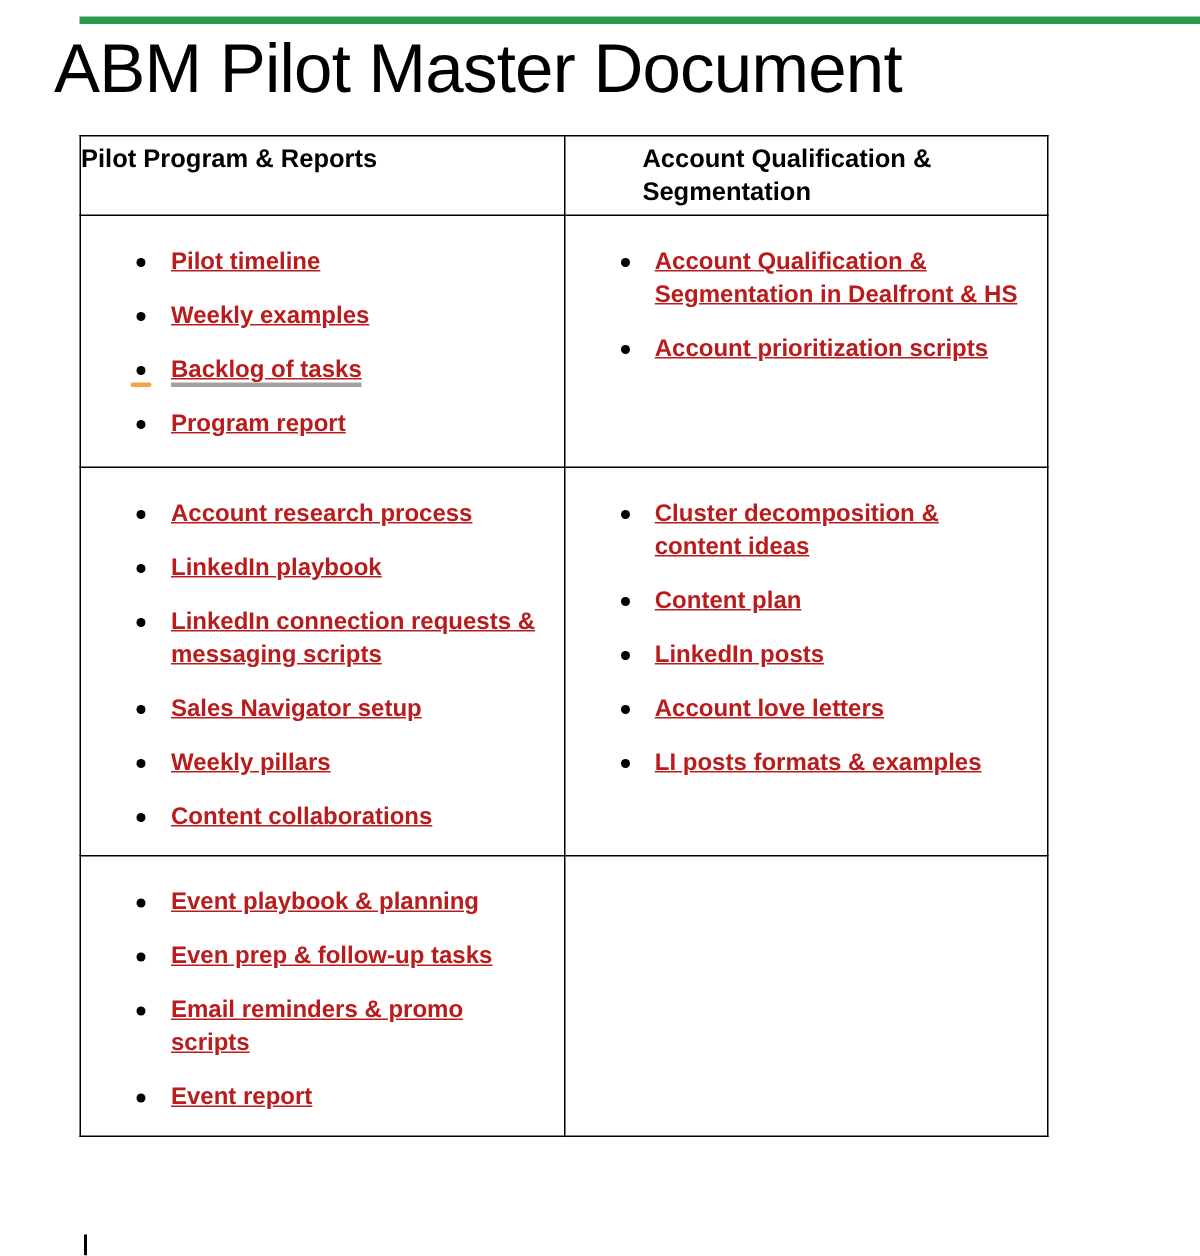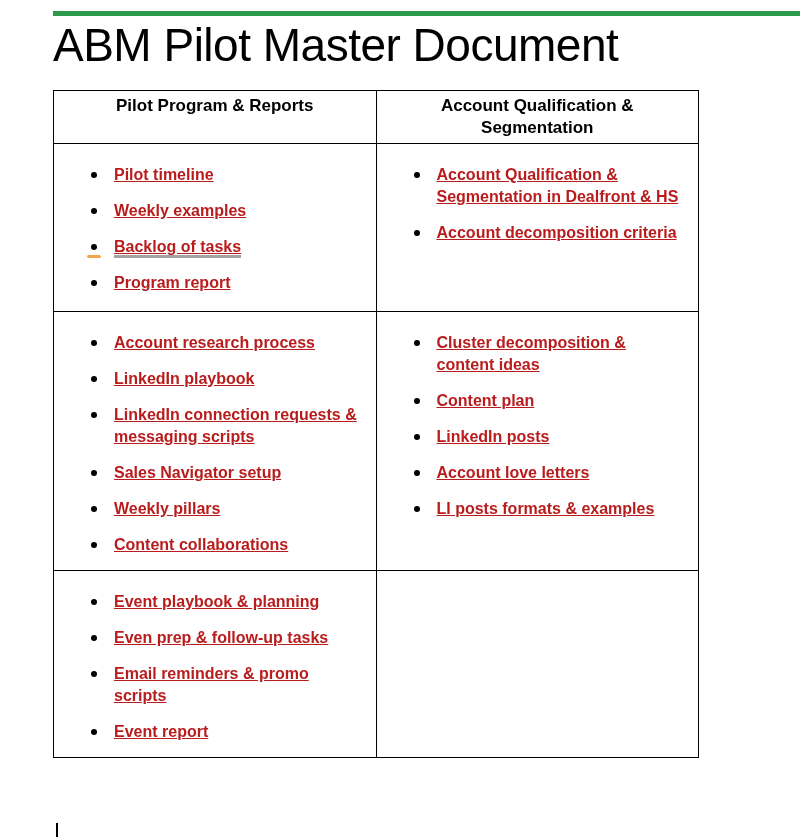--- a/index.html
+++ b/index.html
@@ -15,21 +15,21 @@
 
   .green-bar {
     position: absolute;
     left: 53px; top: 11px;
     width: 747px; height: 5px;
     background: #2b9a4c;
   }
 
   .doc-title {
     position: absolute;
-    left: 53px; top: 22px;
+    left: 36px; top: 22px;
     margin: 0;
     font-size: 46px;
     line-height: 46px;
     font-weight: 400;
     letter-spacing: -0.5px;
     white-space: nowrap;
   }
 
   table.doc-table {
     position: absolute;
@@ -48,21 +48,21 @@
   tr.r2 { height: 168px; }
   tr.r3 { height: 51px; }
   tr.r4 { height: 252px; }
   tr.r5 { height: 53px; }
   tr.r6 { height: 157px; }
 
   .hdr {
     font-size: 17px;
     font-weight: 700;
     line-height: 22px;
-    text-align: center;
+    text-align: left;
   }
   tr.r1 td { padding-top: 4px; }
   tr.r3 td, tr.r5 td { padding-top: 17px; }
   .hdr.narrow { max-width: 218px; margin: 0 auto; }
   .hdr.left-align { text-align: left; padding-left: 34px; }
 
   ul.link-list {
     margin: 20px 0 0 0;
     padding: 0 10px 0 60px;
     list-style: none;
@@ -138,21 +138,21 @@
           <ul class="link-list">
             <li><a class="doc-link">Pilot timeline</a></li>
             <li><a class="doc-link">Weekly examples</a></li>
             <li class="has-highlight"><a class="doc-link highlight">Backlog of tasks</a></li>
             <li><a class="doc-link">Program report</a></li>
           </ul>
         </td>
         <td>
           <ul class="link-list">
             <li><a class="doc-link">Account Qualification &amp; Segmentation in Dealfront &amp; HS</a></li>
-            <li><a class="doc-link">Account decomposition criteria</a></li>
+            <li><a class="doc-link">Account prioritization scripts</a></li>
           </ul>
         </td>
       </tr>
 
 
       <tr class="r4">
         <td>
           <ul class="link-list">
             <li><a class="doc-link">Account research process</a></li>
             <li><a class="doc-link">LinkedIn playbook</a></li>

